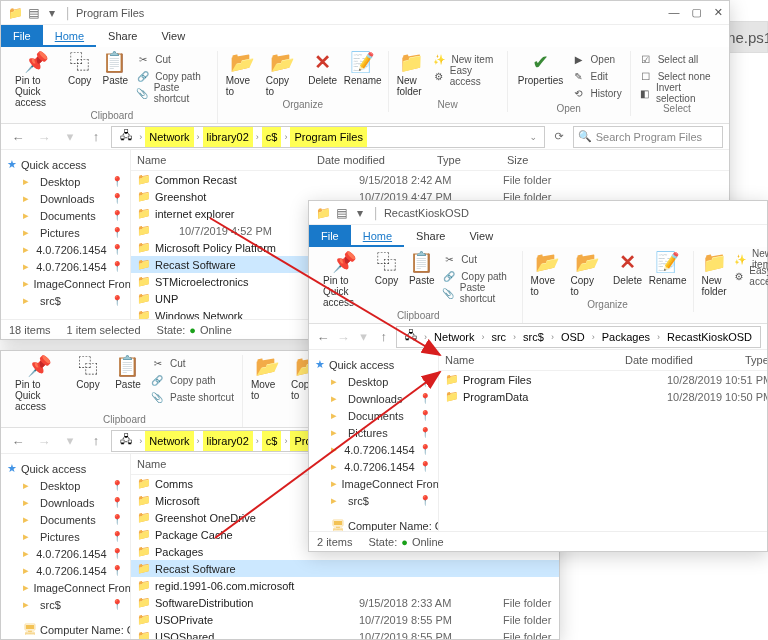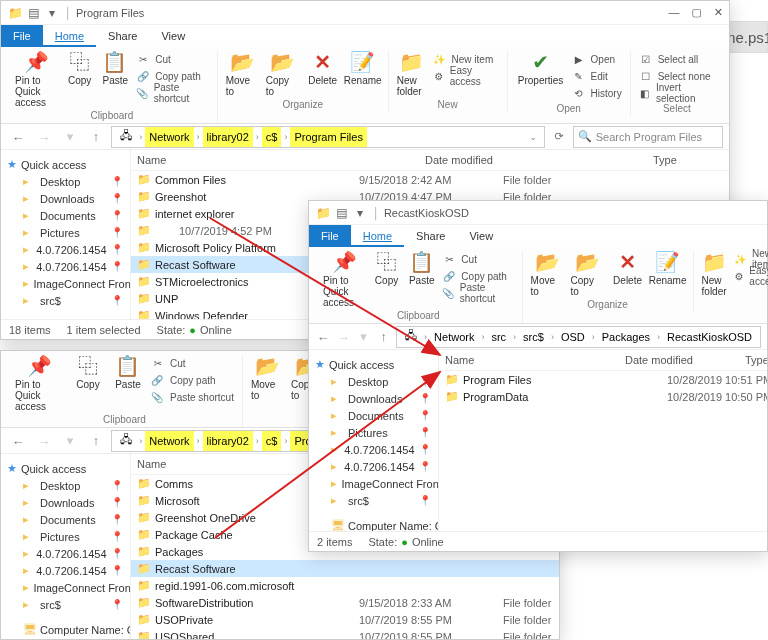--- a/index.html
+++ b/index.html
@@ -276,25 +276,26 @@
             <span class="pin">📍</span>
           </div>
         </div>
         <div class="navitem"></div>
       </div>
     <div class="content">
       <div class="cols">
         <span class="c-name">Name</span>
         <span class="c-date">Date modified</span>
         <span class="c-type">Type</span>
+        <span class="c-size">Size</span>
       </div>
       <div id="rows1">
           <div class="row ">
       <span class="fico">📁</span>
-      <span class="c-name">Common Files</span>
+      <span class="c-name">Common Recast</span>
             <span class="c-date">9/15/2018 2:42 AM</span>
             <span class="c-type">File folder</span>
             <span class="c-size"></span>
           </div>
           <div class="row ">
       <span class="fico">📁</span>
       <span class="c-name">Greenshot</span>
             <span class="c-date">10/7/2019 4:47 PM</span>
             <span class="c-type">File folder</span>
             <span class="c-size"></span>
@@ -335,21 +336,21 @@
           </div>
           <div class="row ">
       <span class="fico">📁</span>
       <span class="c-name">UNP</span>
             <span class="c-date"></span>
             <span class="c-type"></span>
             <span class="c-size"></span>
           </div>
           <div class="row ">
       <span class="fico">📁</span>
-      <span class="c-name">Windows Defender</span>
+      <span class="c-name">Windows Network</span>
             <span class="c-date"></span>
             <span class="c-type"></span>
             <span class="c-size"></span>
           </div>
         </div>
     </div>
   </div>
   <div class="status">
     <span>18 items</span>
     <span>1 item selected</span>

